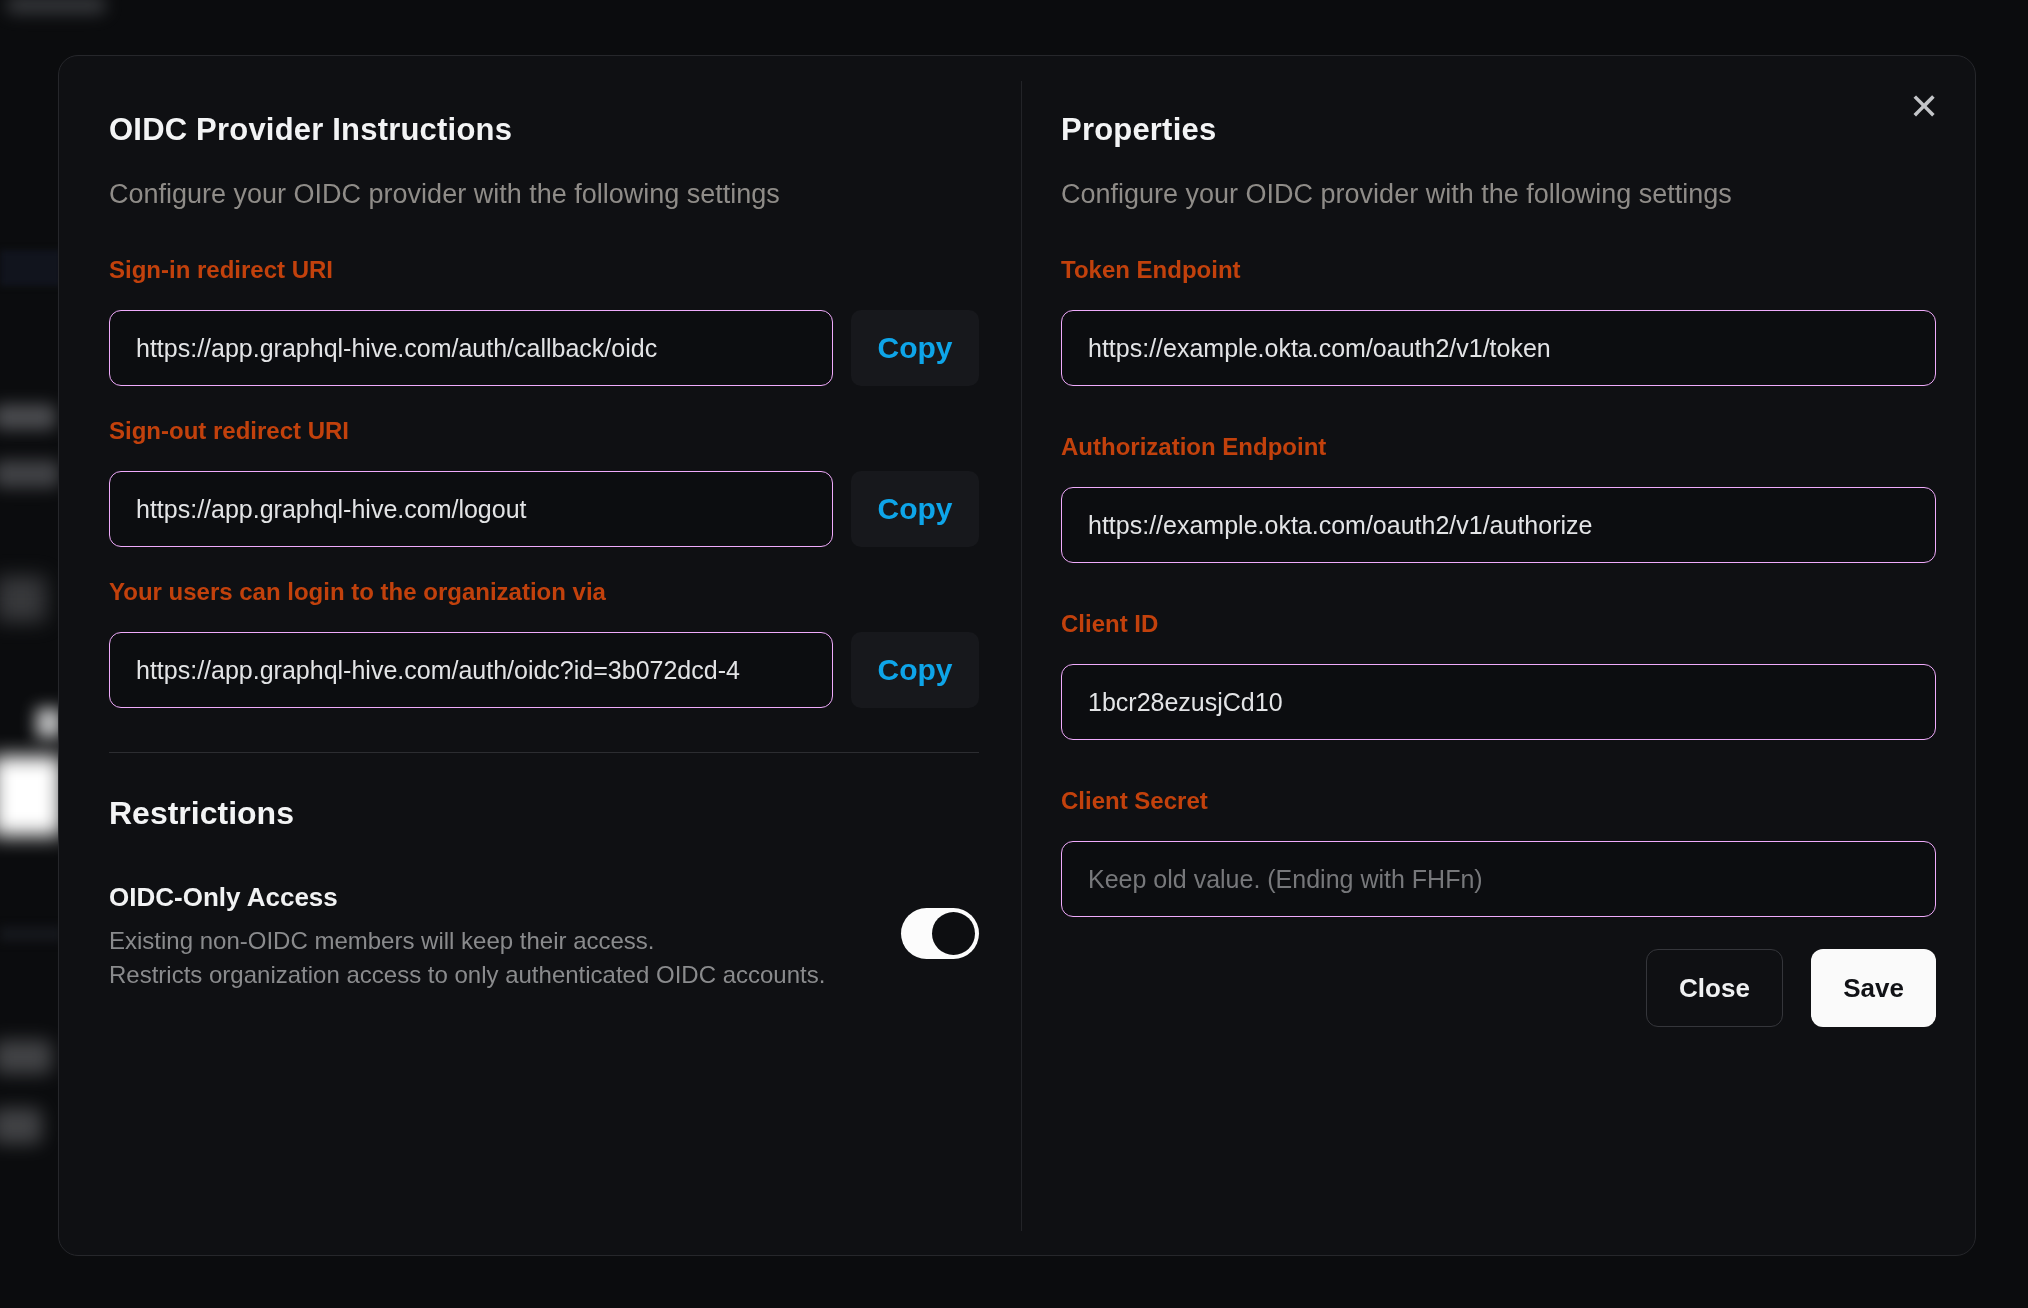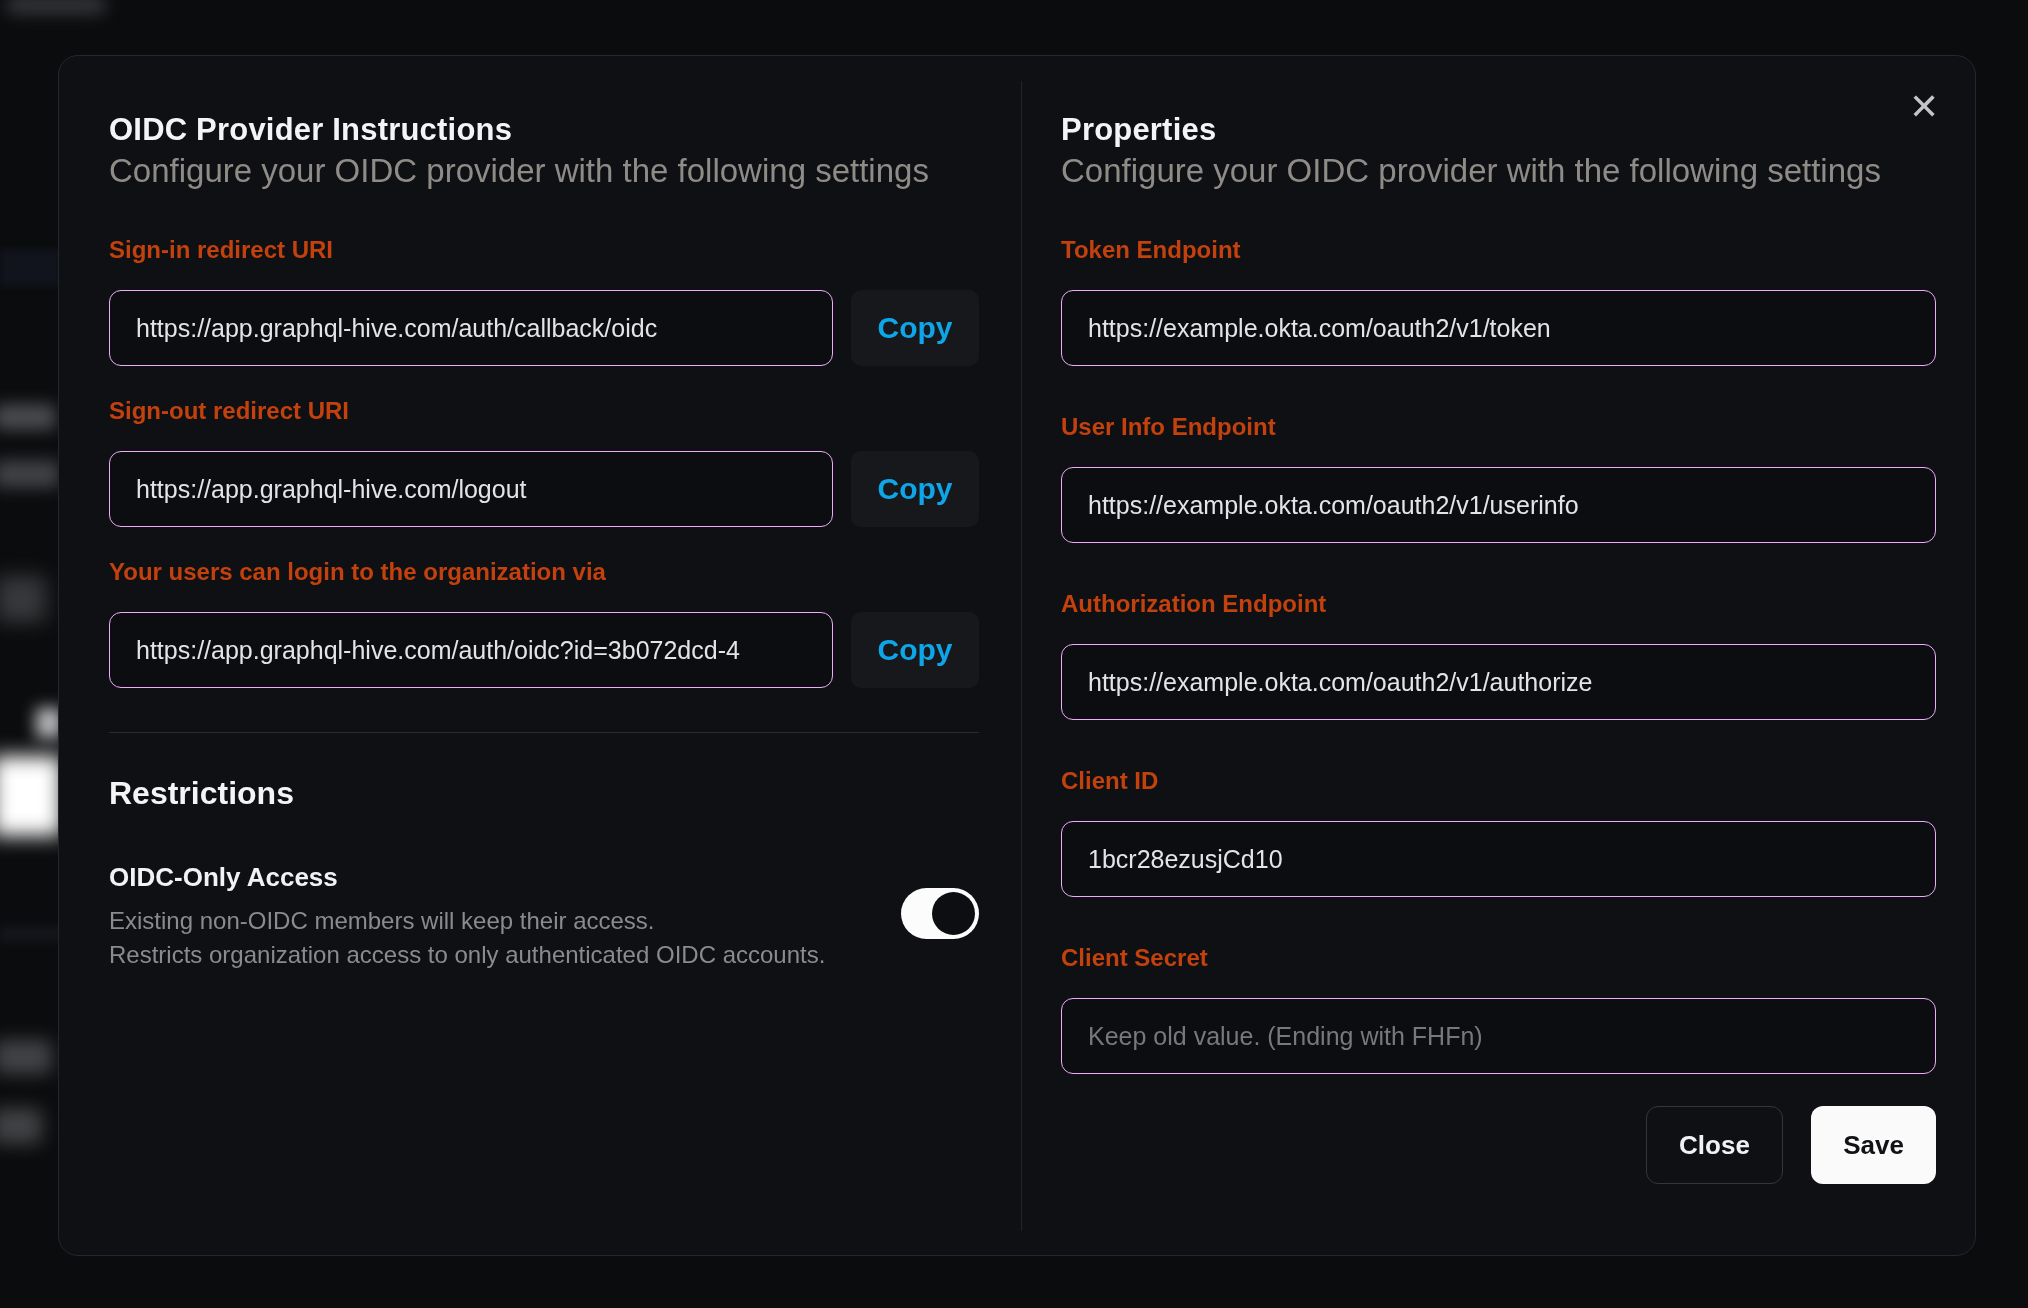--- a/index.html
+++ b/index.html
@@ -31,21 +31,21 @@
     position:absolute;top:26px;right:26px;width:50px;height:50px;
     display:flex;align-items:center;justify-content:center;
     background:transparent;border:none;color:#c3c5c8;font-size:36px;line-height:1;cursor:pointer;
     font-family:inherit;
   }
 
   .left-col{position:absolute;left:50px;top:56px;width:870px;}
   .right-col{position:absolute;left:1002px;top:56px;width:875px;}
 
   .sec-title{font-size:31px;font-weight:600;color:#f3f4f5;letter-spacing:.2px;}
-  .sec-sub{margin-top:4px;font-size:33px;font-weight:400;color:#8f8c88;}
+  .sec-sub{margin-top:31px;font-size:27px;font-weight:400;color:#8f8c88;}
 
   .fgroup{margin-top:31px;}
   .fgroup.first{margin-top:46px;}
   .fgroup-r{margin-top:47px;}
   .fgroup-r.first{margin-top:46px;}
   .flabel{font-size:24px;font-weight:600;color:#c2410c;}
   .frow{margin-top:26px;display:flex;gap:18px;align-items:stretch;}
   .tinput{
     box-sizing:border-box;height:76px;background:#0c0d10;border:1px solid #f0abfc;border-radius:12px;
     color:#e3e4e6;font-size:25px;padding:0 26px;font-family:inherit;outline:none;flex:1;min-width:0;
@@ -150,26 +150,20 @@
     <div class="sec-title">Properties</div>
     <div class="sec-sub">Configure your OIDC provider with the following settings</div>
 
     <div class="fgroup-r first">
       <div class="flabel">Token Endpoint</div>
       <div class="frow">
         <input class="tinput" type="text" value="https://example.okta.com/oauth2/v1/token" style="">
       </div>
     </div>
 
-    <div class="fgroup-r">
-      <div class="flabel">User Info Endpoint</div>
-      <div class="frow">
-        <input class="tinput" type="text" value="https://example.okta.com/oauth2/v1/userinfo" style="">
-      </div>
-    </div>
 
     <div class="fgroup-r">
       <div class="flabel">Authorization Endpoint</div>
       <div class="frow">
         <input class="tinput" type="text" value="https://example.okta.com/oauth2/v1/authorize" style="">
       </div>
     </div>
 
     <div class="fgroup-r">
       <div class="flabel">Client ID</div>

